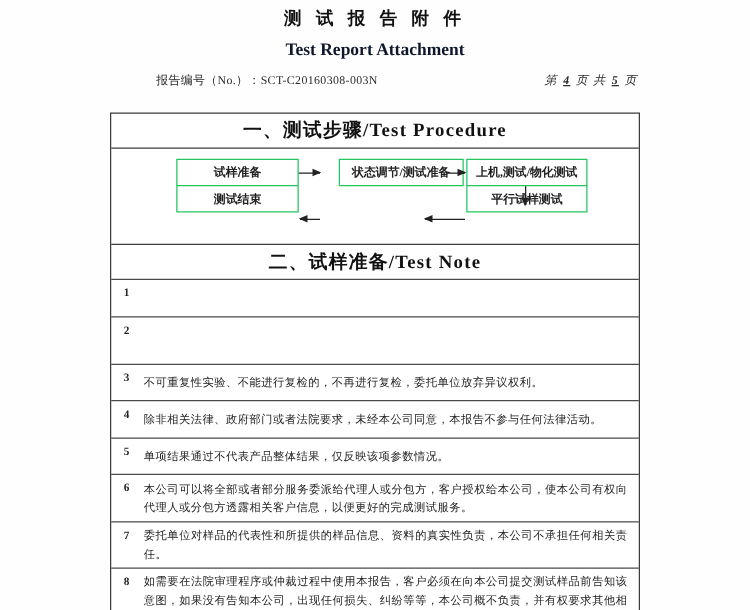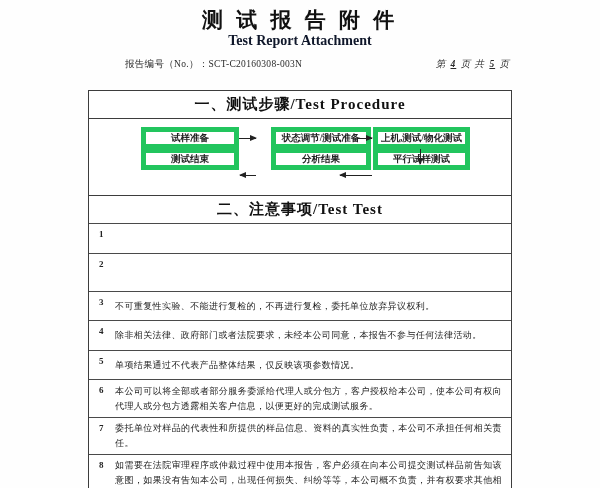--- a/index.html
+++ b/index.html
@@ -17,21 +17,21 @@
     width: 600px;
     height: 488px;
     background: #fefefe;
   }
   .title-cn {
     position: absolute;
     top: 6px;
     left: 0;
     width: 100%;
     text-align: center;
-    font-size: 21px;
+    font-size: 14px;
     font-weight: bold;
     letter-spacing: 4px;
     color: #111;
   }
   .title-en {
     position: absolute;
     top: 33px;
     left: 0;
     width: 100%;
     text-align: center;
@@ -87,21 +87,21 @@
     color: #111;
   }
   .flow-area {
     position: relative;
     height: 76px;
     border-top: 1.2px solid #3d3d3d;
   }
   .flow-box {
     position: absolute;
     height: 22px;
-    border: 5px solid #22c55e;
+    border: 1px solid #22c55e;
     background: #fff;
     display: flex;
     align-items: center;
     justify-content: center;
     font-size: 9.5px;
     font-weight: bold;
     color: #222;
     box-sizing: border-box;
     white-space: nowrap;
   }
@@ -202,31 +202,30 @@
   <div class="doc-table">
 
     <div class="section-header">一、测试步骤/Test Procedure</div>
 
     <div class="flow-area">
       <div class="flow-box fb-r1 fb-c1">试样准备</div>
       <div class="flow-box fb-r1 fb-c2">状态调节/测试准备</div>
       <div class="flow-box fb-r1 fb-c3">上机,测试/物化测试</div>
 
       <div class="flow-box fb-r2 fb-c1">测试结束</div>
-      <div class="flow-box fb-r2 fb-c2">分析结果</div>
       <div class="flow-box fb-r2 fb-c3">平行试样测试</div>
 
       <div class="h-arrow right" style="left:150px; top:19px; width:17px;"></div>
       <div class="h-arrow right" style="left:268px; top:19px; width:15px;"></div>
       <div class="v-arrow" style="left:331px; top:30px; height:15px;"></div>
       <div class="h-arrow left" style="left:251px; top:56px; width:32px;"></div>
       <div class="h-arrow left" style="left:151px; top:56px; width:16px;"></div>
     </div>
 
-    <div class="section-header notes-header">二、注意事项/Test Test</div>
+    <div class="section-header notes-header">二、试样准备/Test Note</div>
 
     <div class="note-row nr-m">
       <span class="note-num">1</span>
     </div>
     <div class="note-row nr-d">
       <span class="note-num">2</span>
     </div>
     <div class="note-row nr-s">
       <span class="note-num">3</span>
       <span class="note-text">不可重复性实验、不能进行复检的，不再进行复检，委托单位放弃异议权利。</span>

